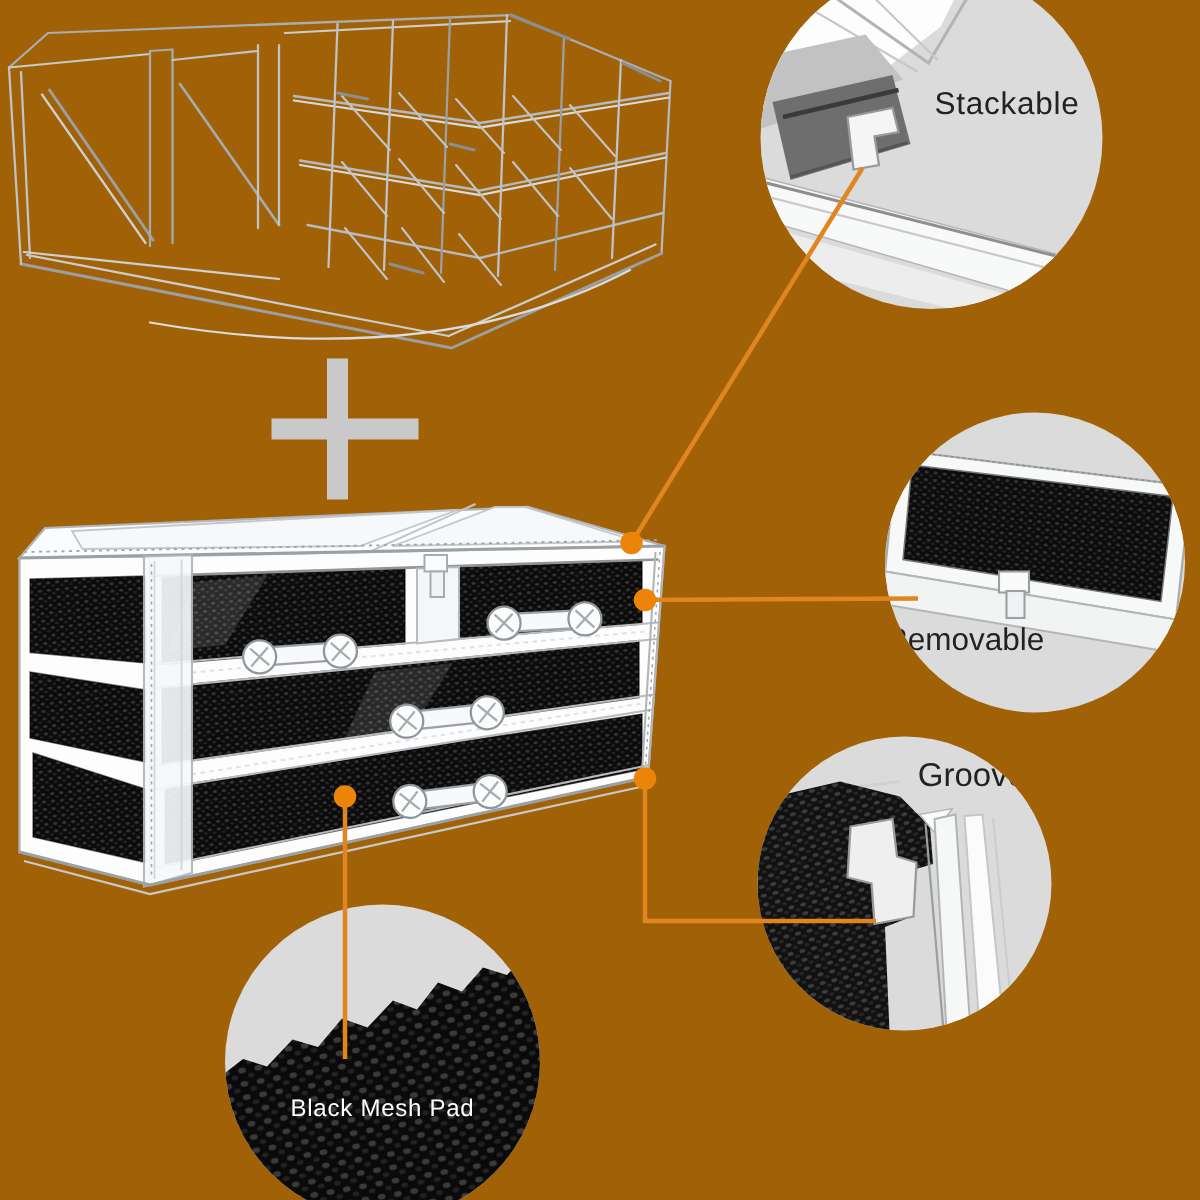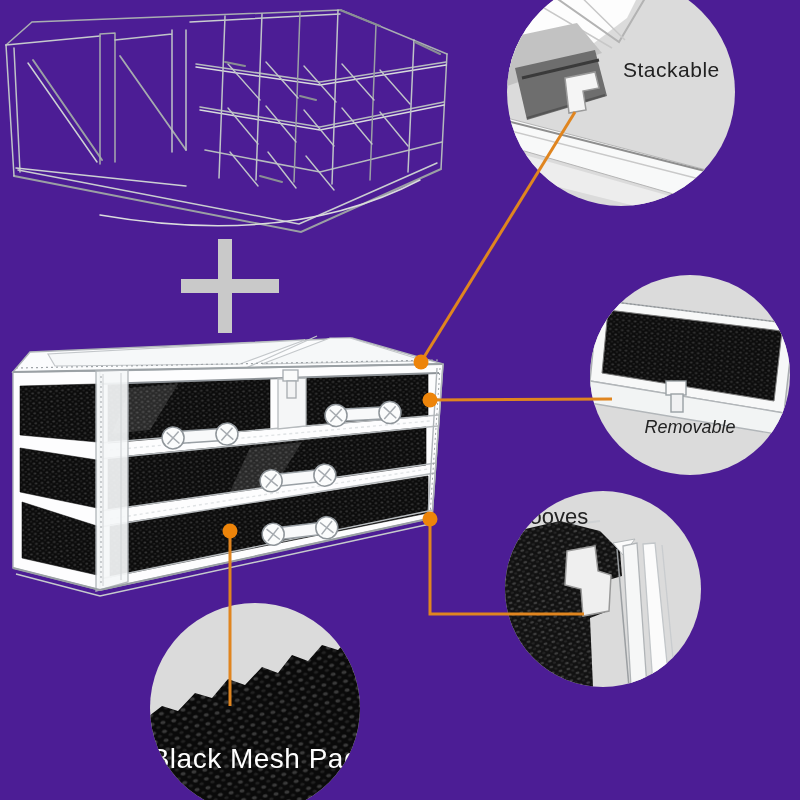--- a/index.html
+++ b/index.html
@@ -1,29 +1,29 @@
 <!DOCTYPE html>
 <html><head>
 <meta charset="utf-8">
 <style>
   html,body{margin:0;padding:0;background:#fff;}
-  .canvas{position:relative;width:800px;height:800px;overflow:hidden;background:#4c1d95;
+  .canvas{position:relative;width:800px;height:800px;overflow:hidden;background:#a16207;
           font-family:"Liberation Sans", sans-serif;}
   .illus{position:absolute;}
   
   .plus-h{position:absolute;left:181px;top:279px;width:98px;height:14px;background:#c9c9c9;}
   .plus-v{position:absolute;left:218px;top:239px;width:14px;height:94px;background:#c9c9c9;}
   
   .callout{position:absolute;border-radius:50%;background:#dbdbdb;overflow:hidden;z-index:10;}
   .callout svg{position:absolute;left:0;top:0;}
   .callout-label{position:absolute;color:#222;font-weight:400;}
   .lbl-stackable{left:116px;top:80px;font-size:21px;letter-spacing:0.5px;}
-  .lbl-removable{left:0;right:0;top:142px;text-align:center;font-size:18px;line-height:20px;font-style:italic;}
-  .lbl-grooves{left:0;right:6px;top:13px;text-align:left;font-size:22px;}
-  .lbl-mesh{left:0;right:0;top:128px;text-align:right;font-size:28px;color:#ffffff;letter-spacing:0.5px;margin-top:12px;}
+  .lbl-removable{left:0;right:0;top:142px;font-size:21px;line-height:20px;}
+  .lbl-grooves{left:0;right:6px;top:13px;text-align:right;font-size:22px;}
+  .lbl-mesh{left:0;right:0;top:128px;text-align:center;font-size:16px;color:#ffffff;letter-spacing:0.5px;}
   .connectors{position:absolute;left:0;top:0;z-index:30;pointer-events:none;}
 </style>
 </head>
 <body>
 
 <div class="canvas">
 
   <svg class="illus" style="left:0;top:0;" width="460" height="250" viewBox="0 0 460 250">
     <g fill="none" stroke="#bfc4c8" stroke-width="1.5" stroke-linecap="round">
 

